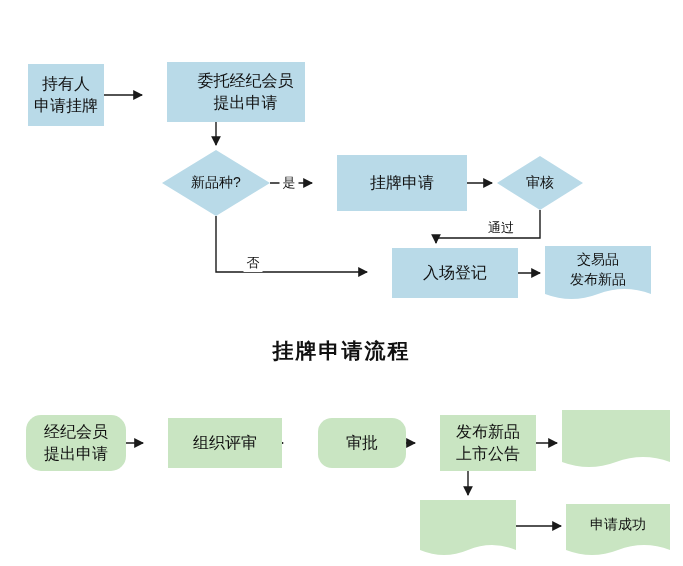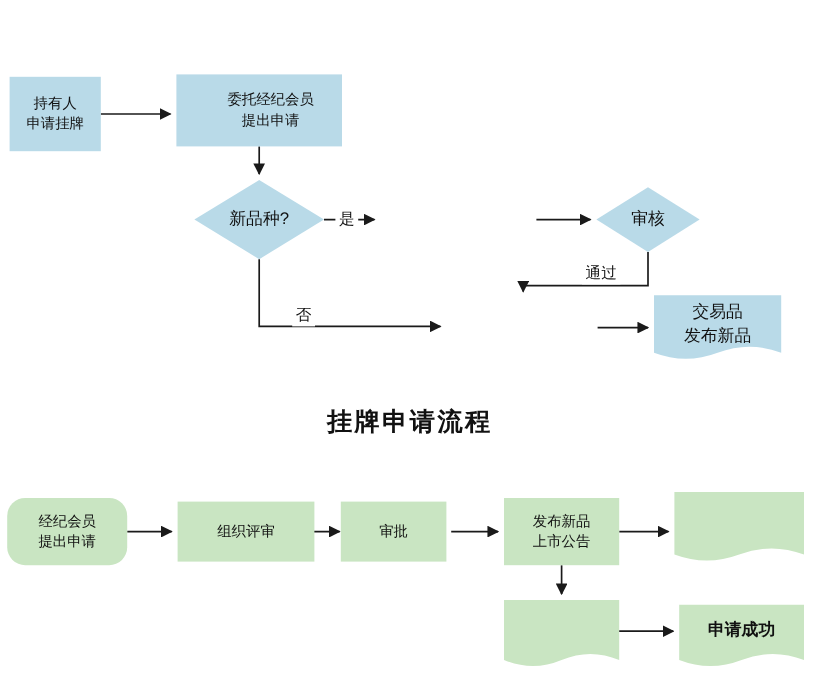--- a/index.html
+++ b/index.html
@@ -3,21 +3,21 @@
 <meta charset="utf-8">
 <style>
   * { margin:0; padding:0; box-sizing:border-box; }
   html,body { background:#fff; }
   body { font-family:"Liberation Sans", sans-serif; color:#111; }
   .canvas { position:relative; width:683px; height:566px; background:var(--background,#fff); overflow:hidden; }
   .layer { position:absolute; left:0; top:0; width:683px; height:566px; }
   .title { position:absolute; left:0; width:100%; text-align:center; font-size:21px; font-weight:bold; letter-spacing:2px; color:var(--text,#111); }
   .node {
     position:absolute; display:flex; align-items:center; justify-content:center;
-    text-align:center; white-space:pre-line; font-size:12px; line-height:1.4; color:var(--text,#111);
+    text-align:center; white-space:pre-line; font-size:16px; line-height:1.4; color:var(--text,#111);margin-left:20px;
   }
   .blue { background:var(--node_blue,#b9dae8); }
   .green { background:var(--node_green,#c9e5c2); }
   .shape-label {
     position:absolute; display:flex; align-items:center; justify-content:center;
     text-align:center; white-space:pre-line; font-size:14px; line-height:1.4; color:var(--text,#111);
   }
   .edge-label {
     position:absolute; transform:translate(-50%,-50%); font-size:13px;
     background:var(--background,#fff); padding:0 3px; color:var(--text,#111);
@@ -63,33 +63,35 @@
     <path class="conn" d="M468,471 V495" marker-end="url(#arrow)"></path>
     <path class="conn" d="M516,526 H561" marker-end="url(#arrow)"></path>
   </svg>
 
   <div class="title" style="top:337px;">挂牌申请流程</div>
 
   <div class="node blue" style="left:8px; top:64px; width:76px; height:62px;">持有人
 申请挂牌</div>
   <div class="node blue" style="left:147px; top:62px; width:138px; height:60px;padding-left:19px;">委托经纪会员
 提出申请</div>
+  <div class="node blue" style="left:317px; top:155px; width:130px; height:56px;">挂牌申请</div>
+  <div class="node blue" style="left:372px; top:248px; width:126px; height:50px;">入场登记</div>
 
   <div class="shape-label" style="left:166px; top:170px; width:100px; height:26px;">新品种?</div>
   <div class="shape-label" style="left:498px; top:170px; width:84px; height:26px;">审核</div>
 
   <div class="shape-label" style="left:547px; top:248px; width:102px; height:44px;">交易品
 发布新品</div>
 
   <div class="edge-label" style="left:289px; top:183px;">是</div>
   <div class="edge-label" style="left:253px; top:263px;">否</div>
   <div class="edge-label" style="left:501px; top:228px;">通过</div>
 
   <div class="node green" style="left:6px; top:415px; width:100px; height:56px;border-radius:15px;">经纪会员
 提出申请</div>
   <div class="node green" style="left:148px; top:418px; width:114px; height:50px;">组织评审</div>
-  <div class="node green" style="left:284px; top:418px; width:88px; height:50px;">审批</div>
+  <div class="node green" style="left:298px; top:418px; width:88px; height:50px;border-radius:14px;">审批</div>
   <div class="node green" style="left:420px; top:415px; width:96px; height:56px;">发布新品
 上市公告</div>
 
-  <div class="shape-label" style="left:568px; top:506px; width:100px; height:38px;font-weight:bold;">申请成功</div>
+  <div class="shape-label" style="left:568px; top:506px; width:100px; height:38px;">申请成功</div>
 
 </div>
 
 </body></html>

